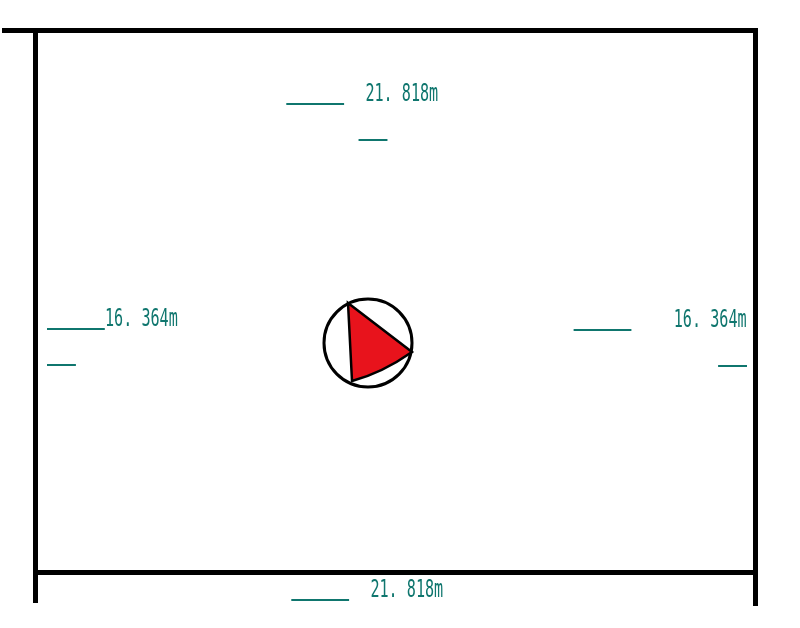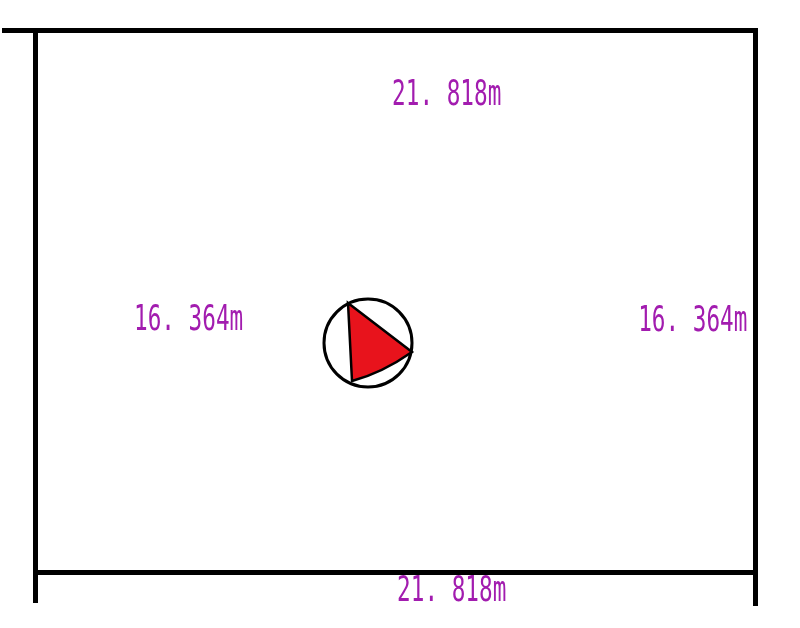--- a/index.html
+++ b/index.html
@@ -18,24 +18,25 @@
     position: absolute;
     background: #000000;
   }
   .line-top    { left: 2px;   top: 28px;  width: 756px; height: 5px; }
   .line-left   { left: 33px;  top: 28px;  width: 5px;   height: 575px; }
   .line-right  { left: 753px; top: 28px;  width: 5px;   height: 578px; }
   .line-bottom { left: 33px;  top: 570px; width: 725px; height: 5px; }
 
   .dim {
     position: absolute;
-    font-size: 36px;
+    font-size: 24px;
     line-height: 36px;
-    color: #a21caf;
+    color: #0f766e;
     white-space: pre;
+    text-decoration: underline;
   }
   .dim .squeeze {
     display: inline-block;
     transform: scaleX(0.63);
   }
   .dim-top    { left: 273px; top: 39px;  width: 200px; text-align: center; }
   .dim-bottom { left: 278px; top: 535px; width: 200px; text-align: center; }
   .dim-left   { left: 47px;  top: 264px; }
   .dim-left .squeeze  { transform-origin: left center; }
   .dim-right  { right: 53px; top: 265px; text-align: right; }

